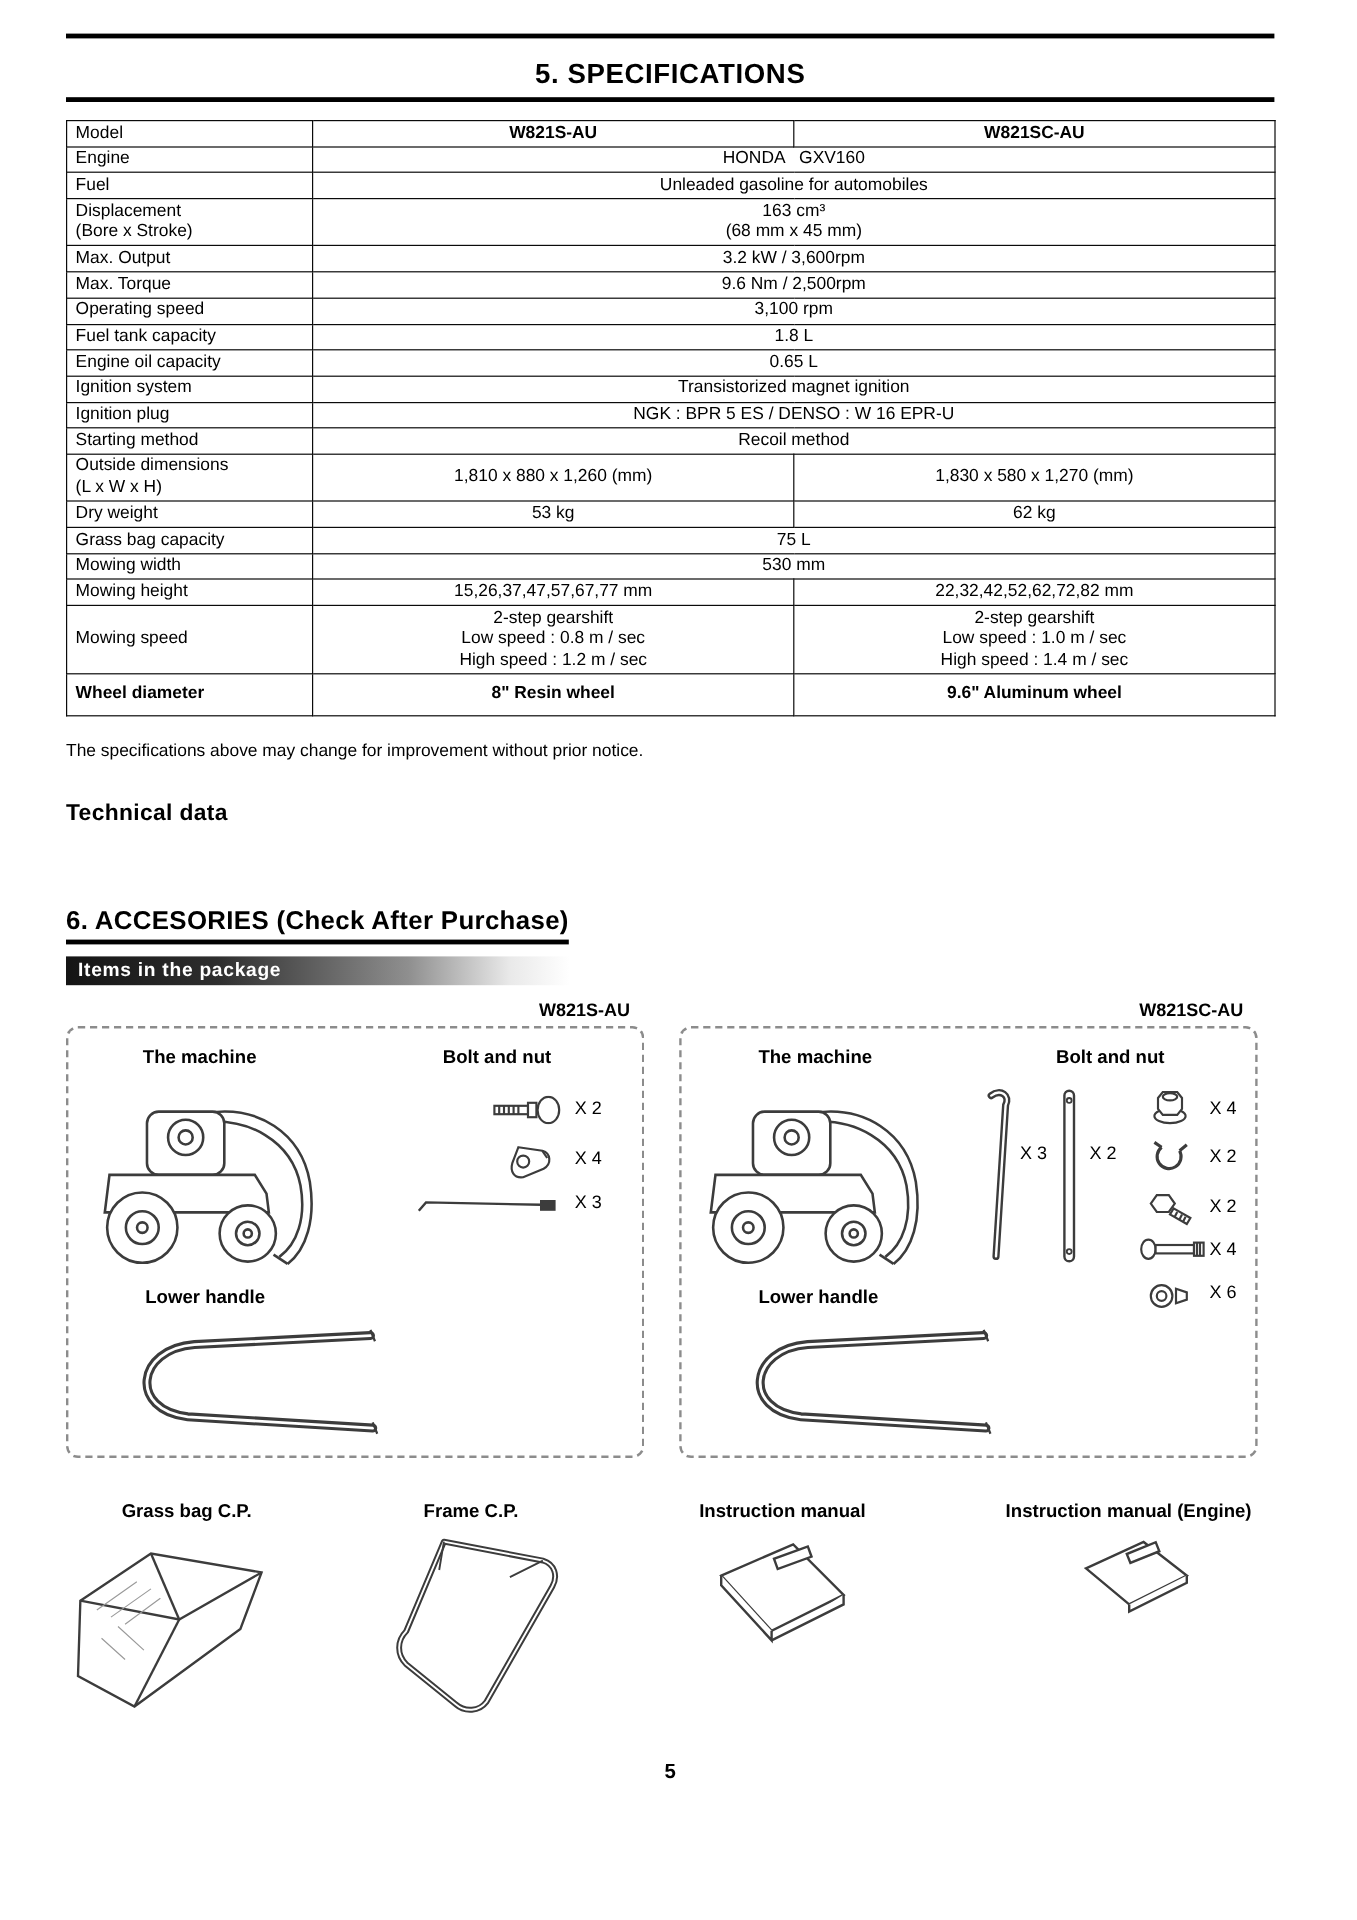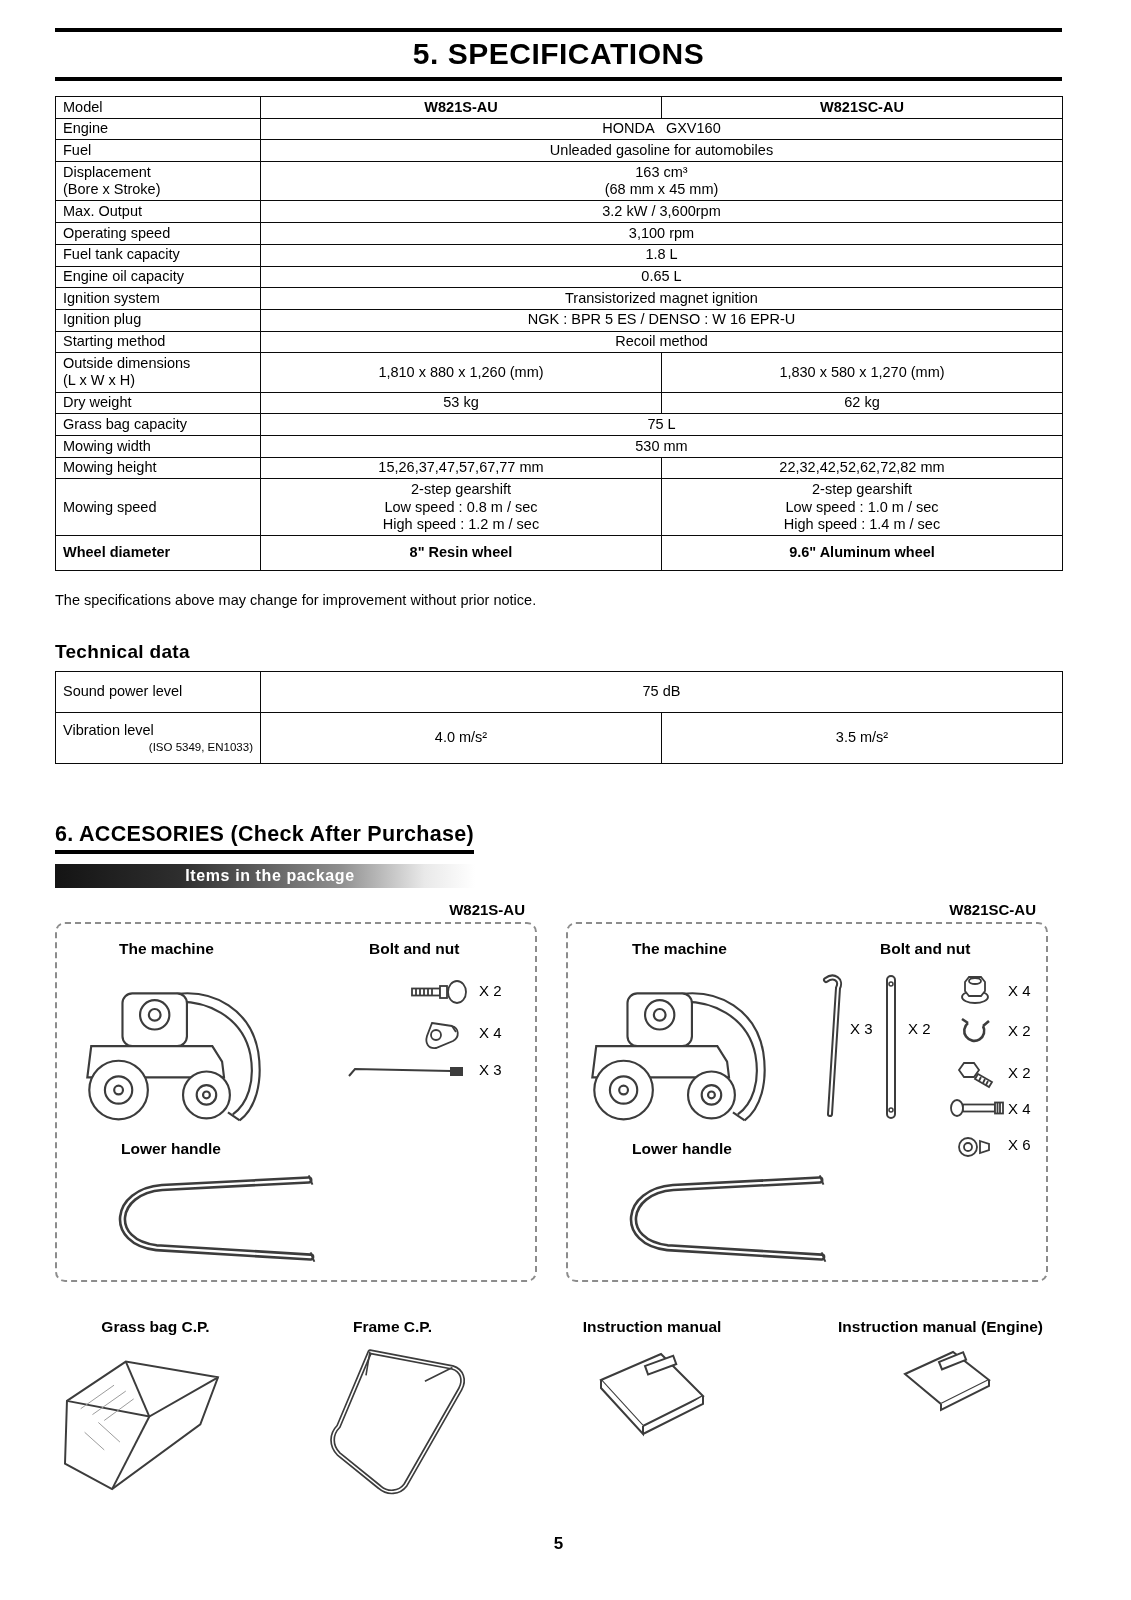--- a/index.html
+++ b/index.html
@@ -5,42 +5,41 @@
   * { box-sizing: border-box; }
   html,body { margin:0; padding:0; }
   body {
     width: 1131px; height: 1600px;
     background: #fff; color: #000;
     font-family: "Liberation Sans", sans-serif;
     overflow: hidden; position: relative;
   }
   .content { width: 1007px; margin-left: 55px; padding-top: 28px; }
   .rule { border: 0; border-top: 4px solid #000; margin: 0; }
-  h1.spec-title { text-align: center; font-size: 30px; margin: 5px 0 6px; letter-spacing: .5px; }
+  h1.spec-title { text-align: center; font-size: 23px; margin: 16px 0 6px; letter-spacing: .5px; }
 
   table { border-collapse: collapse; width: 100%; font-size: 14.5px; table-layout: fixed; }
   .spec-table { margin-top: 15px; }
   th, td { border: 1.6px solid #0a0a0a; white-space: pre-line; line-height: 1.22; }
   th { font-weight: normal; text-align: left; padding: 1.5px 7px; }
   td { text-align: center; padding: 1.5px 6px; }
   td.bold { font-weight: bold; }
   tr.padded th, tr.padded td { padding-top: 8px; padding-bottom: 8px; font-weight: bold; }
   .sublabel { font-size: 11.5px; text-align: right; }
 
   .spec-note { font-size: 14.5px; margin-top: 21px; }
   h2.tech-title { font-size: 19px; margin: 33px 0 8px; letter-spacing:.3px; }
   .tech-table th { padding: 9px 7px; }
   .tech-table td { padding: 11px 6px; }
 
   h2.acc-title { display: inline-block; font-size: 21.5px; margin: 58px 0 0; border-bottom: 4px solid #000; padding-bottom: 3px; letter-spacing:.3px; }
   .banner {
     margin-top: 10px; width: 420px; height: 24px; line-height: 23px;
     color: #fff; font-weight: bold; font-size: 16px; padding-left: 10px; letter-spacing:.6px;
     background: linear-gradient(90deg, #141414 0%, #2e2e2e 30%, #8f8f8f 68%, #e9e9e9 88%, #fff 100%);
-    text-align: center;
   }
 
   .package-area { position: relative; height: 372px; margin-top: 34px; }
   .pkg-box { position: absolute; top: 0; width: 482px; height: 360px; border: 2px dashed #8c8c8c; border-radius: 10px; }
   .pkg-box.left { left: 0; }
   .pkg-box.right { left: 511px; }
   .pkg-model { position: absolute; top: -23px; right: 10px; font-weight: bold; font-size: 15px; }
   .pkg-label { position: absolute; font-weight: bold; font-size: 15.5px; }
   .part { position: absolute; }
   .qty { position: absolute; font-size: 15px; font-weight: normal; }
@@ -84,20 +83,24 @@
           <th>Displacement
 (Bore x Stroke)</th>
           <td colspan="2">163 cm³
 (68 mm x 45 mm)</td>
         </tr>
         <tr>
           <th>Max. Output</th>
           <td colspan="2">3.2 kW / 3,600rpm</td>
         </tr>
         <tr>
+          <th>Max. Torque</th>
+          <td colspan="2">9.6 Nm / 2,500rpm</td>
+        </tr>
+        <tr>
           <th>Operating speed</th>
           <td colspan="2">3,100 rpm</td>
         </tr>
         <tr>
           <th>Fuel tank capacity</th>
           <td colspan="2">1.8 L</td>
         </tr>
         <tr>
           <th>Engine oil capacity</th>
           <td colspan="2">0.65 L</td>
@@ -151,38 +154,20 @@
           <th>Wheel diameter</th>
           <td>8" Resin wheel</td>
           <td>9.6" Aluminum wheel</td>
         </tr>
       </tbody>
   </table>
 
   <div class="spec-note">The specifications above may change for improvement without prior notice.</div>
 
   <h2 class="tech-title">Technical data</h2>
-  <table class="tech-table">
-    <colgroup>
-        <col style="width:205px">
-        <col style="width:401px">
-        <col style="width:401px">
-      </colgroup>
-    <tbody>
-        <tr>
-          <th>Sound power level</th>
-          <td colspan="2">75 dB</td>
-        </tr>
-        <tr>
-          <th>Vibration level<div class="sublabel">(ISO 5349, EN1033)</div></th>
-          <td>4.0 m/s²</td>
-          <td>3.5 m/s²</td>
-        </tr>
-      </tbody>
-  </table>
 
   <h2 class="acc-title">6. ACCESORIES (Check After Purchase)</h2>
   <div class="banner">Items in the package</div>
 
   <div class="package-area">
 
     <div class="pkg-box left">
       <div class="pkg-model">W821S-AU</div>
       <div class="pkg-label" style="left:62px;top:16px">The machine</div>
       <div class="pkg-label" style="left:312px;top:16px">Bolt and nut</div>

